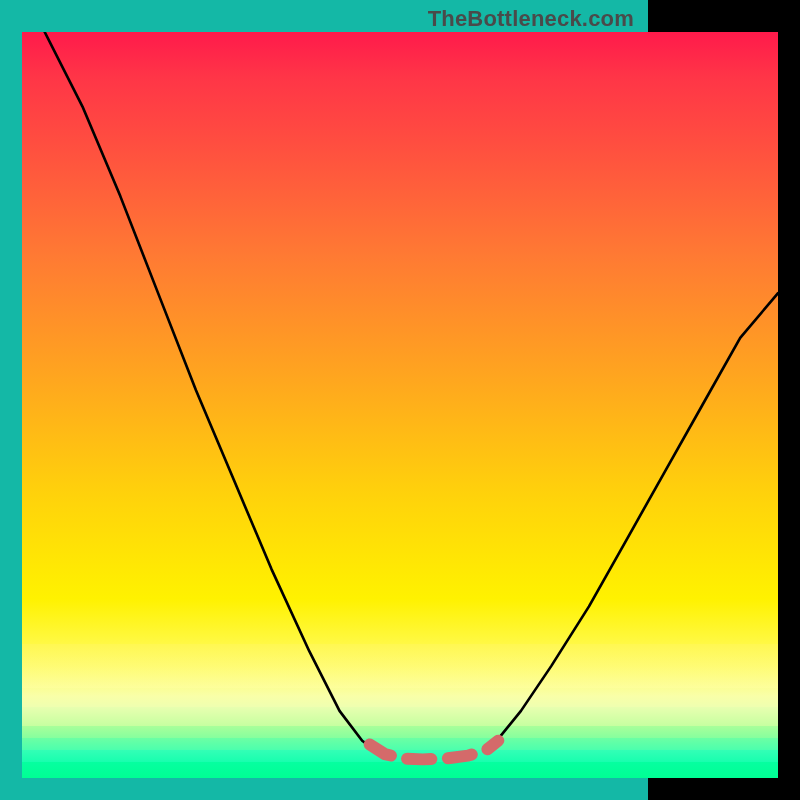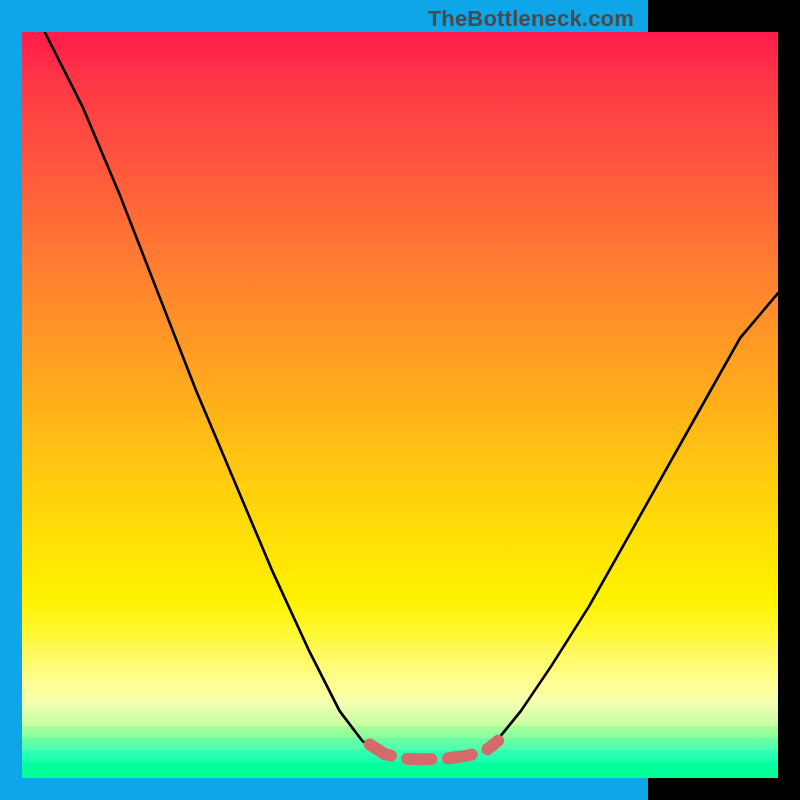--- a/index.html
+++ b/index.html
@@ -8,21 +8,21 @@
     width: 800px;
     height: 800px;
     background: #000;
     overflow: hidden;
     font-family: Arial, Helvetica, sans-serif;
   }
   .stage {
     position: relative;
     width: 648px;
     height: 800px;
-    background: #0ea5e9;
+    background: #14b8a6;
   }
   .watermark {
     position: absolute;
     top: 6px;
     right: 14px;
     color: #4a4a4a;
     font-size: 22px;
     font-weight: 600;
     letter-spacing: 0.2px;
     z-index: 20;

